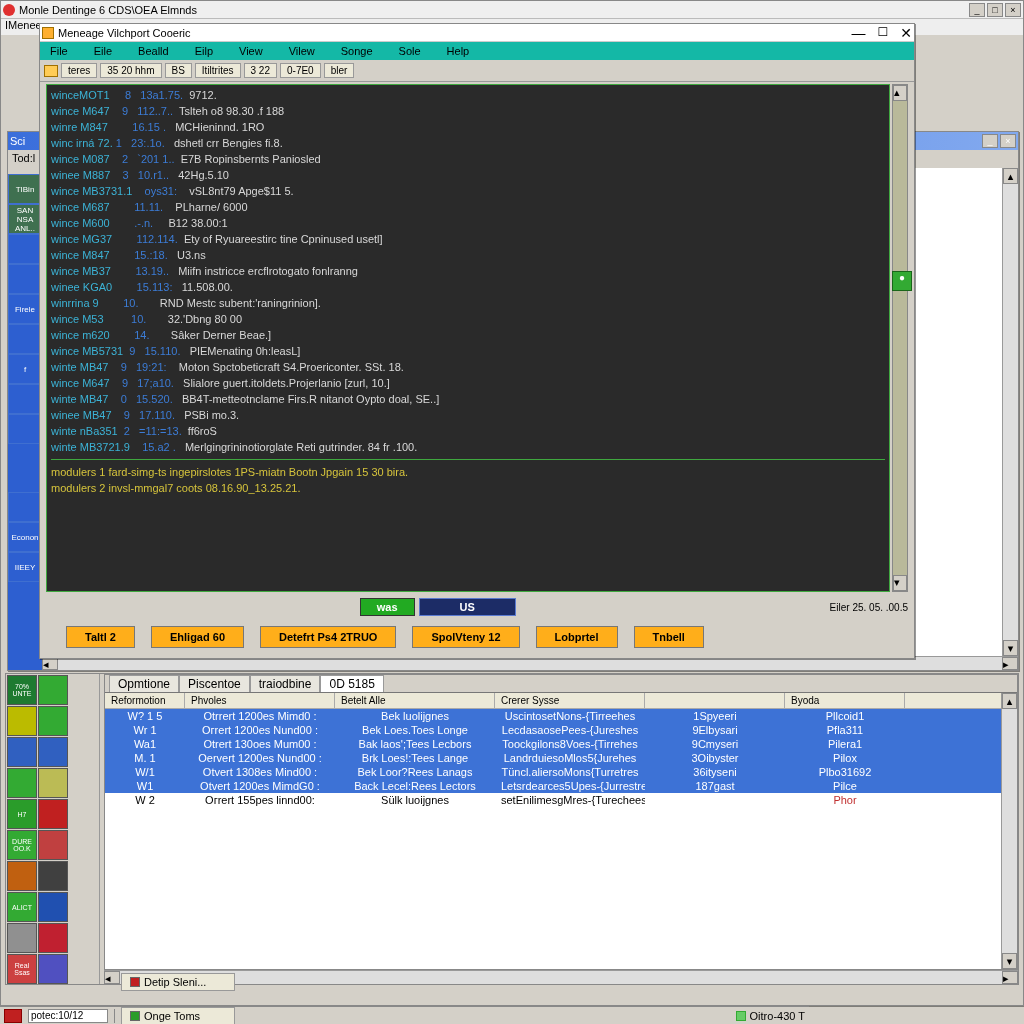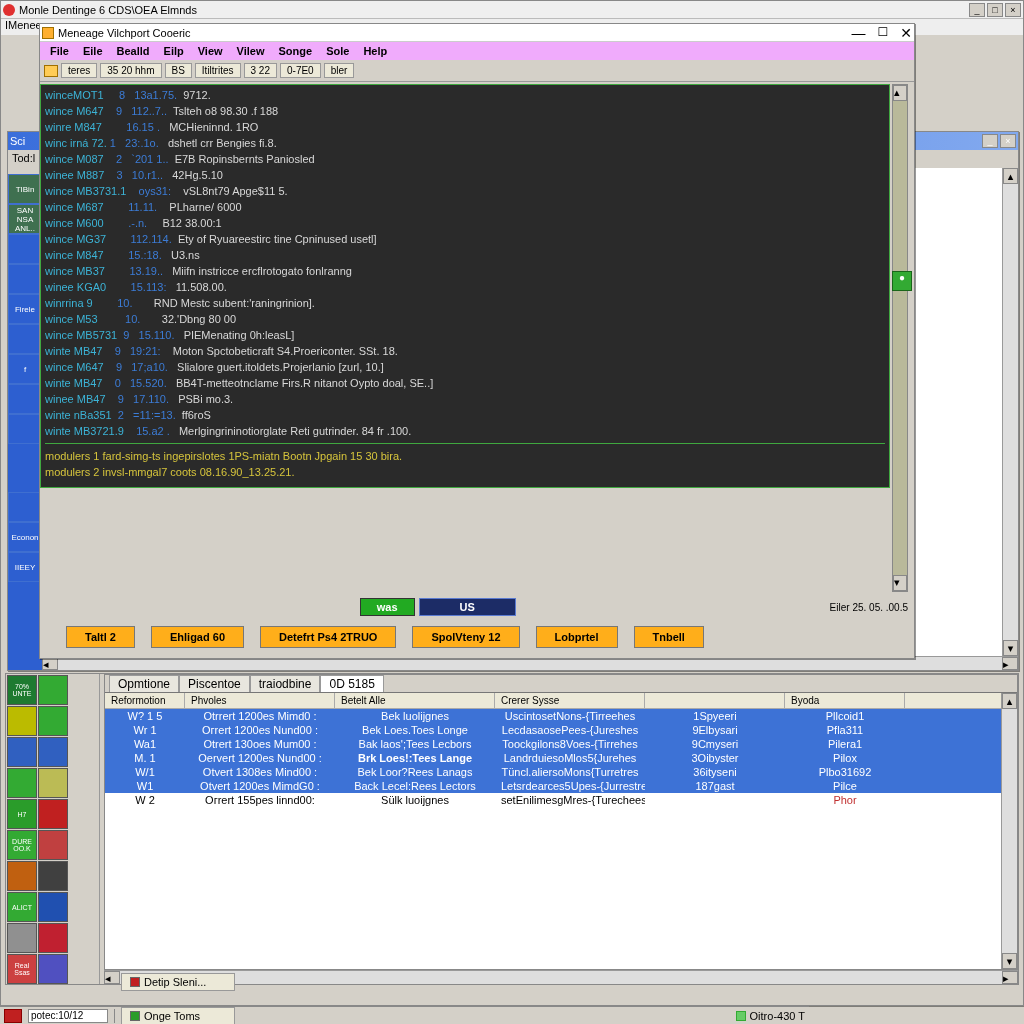--- a/index.html
+++ b/index.html
@@ -2,21 +2,21 @@
 <html><head>
 <meta charset="utf-8">
 <style>
   * { margin:0; padding:0; box-sizing:border-box; font-family:Tahoma,sans-serif; font-size:11px; }
   body { width:1024px; height:1024px; overflow:hidden; background:#d4d0c8; }
   .win { position:absolute; border:1px solid #888; background:#d4d0c8; box-shadow:1px 1px 0 rgba(0,0,0,.4); }
   .titlebar { height:18px; display:flex; align-items:center; justify-content:space-between; padding:0 2px; font-size:11px; color:#000; }
   .gradblue { background:linear-gradient(90deg,#3a6edb,#82a9ef); color:#fff; }
   .titlebar .ctl { display:flex; gap:2px; }
   .tb-btn { width:16px; height:14px; background:#d4d0c8; border:1px solid #888; display:flex; align-items:center; justify-content:center; font-size:9px; cursor:default; }
-  .menu { display:flex; gap:2px; height:18px; align-items:center; padding:0 4px; background:#f0abfc;font-weight:bold; }
+  .menu { display:flex; gap:14px; height:18px; align-items:center; padding:0 4px; background:#14b8a6; }
   .menu span { padding:0 6px; cursor:default; }
   .toolbar { display:flex; gap:3px; height:22px; align-items:center; padding:0 4px; background:#d4d0c8; border-bottom:1px solid #999; }
   .toolbar .tbtn { border:1px solid #999; padding:1px 6px; background:#ece9d8; font-size:10px; }
   .folder-ico { width:14px; height:12px; background:#ffcc55; border:1px solid #a07000; display:inline-block; }
   .terminal { background:#2a2a2a; border:1px solid #3fa83f; font-family:Consolas,monospace; font-size:13px; line-height:16px; padding:2px 4px; overflow:hidden; position:relative; }
   .term-line { white-space:pre; }
   .c-cyan { color:#3cb3d6; }
   .c-blue { color:#3c7cd6; }
   .c-white { color:#d8d8d8; }
   .c-yellow { color:#d6c43c; }
@@ -122,36 +122,37 @@
       <span class="folder-ico"></span>
       <span class="tbtn">teres</span>
       <span class="tbtn">35 20 hhm</span>
       <span class="tbtn">BS</span>
       <span class="tbtn">Itiltrites</span>
       <span class="tbtn">3 22</span>
       <span class="tbtn">0-7E0</span>
       <span class="tbtn">bler</span>
     </div>
 
-    <div class="terminal" style="position:absolute;left:0;right:24px;top:60px;height:404px;" id="termbody">
+    <div class="terminal" style="position:absolute;left:6px;right:24px;top:60px;height:508px;" id="termbody">
         <div class="term-line"><span class="c-cyan">winceMOT1     </span><span class="c-blue">8   </span><span class="c-blue">13a1.75.  </span><span class="c-white">9712.</span></div>
         <div class="term-line"><span class="c-cyan">wince M647    </span><span class="c-blue">9   </span><span class="c-blue">112..7..  </span><span class="c-white">Tslteh o8 98.30 .f 188</span></div>
         <div class="term-line"><span class="c-cyan">winre M847    </span><span class="c-blue">    </span><span class="c-blue">16.15 .   </span><span class="c-white">MCHieninnd. 1RO</span></div>
         <div class="term-line"><span class="c-cyan">winc irná 72. </span><span class="c-blue">1   </span><span class="c-blue">23:.1o.   </span><span class="c-white">dshetl crr Bengies fi.8.</span></div>
         <div class="term-line"><span class="c-cyan">wince M087    </span><span class="c-blue">2   </span><span class="c-blue">`201 1..  </span><span class="c-white">E7B Ropinsbernts Paniosled</span></div>
         <div class="term-line"><span class="c-cyan">winee M887    </span><span class="c-blue">3   </span><span class="c-blue">10.r1..   </span><span class="c-white">42Hg.5.10</span></div>
         <div class="term-line"><span class="c-cyan">wince MB3731.1</span><span class="c-blue">    </span><span class="c-blue">oys31:    </span><span class="c-white">vSL8nt79 Apge$11 5.</span></div>
         <div class="term-line"><span class="c-cyan">wince M687    </span><span class="c-blue">    </span><span class="c-blue">11.11.    </span><span class="c-white">PLharne/ 6000</span></div>
         <div class="term-line"><span class="c-cyan">wince M600    </span><span class="c-blue">    </span><span class="c-blue">.-.n.     </span><span class="c-white">B12 38.00:1</span></div>
         <div class="term-line"><span class="c-cyan">wince MG37    </span><span class="c-blue">    </span><span class="c-blue">112.114.  </span><span class="c-white">Ety of Ryuareestirc tine Cpninused usetl]</span></div>
         <div class="term-line"><span class="c-cyan">wince M847    </span><span class="c-blue">    </span><span class="c-blue">15.:18.   </span><span class="c-white">U3.ns</span></div>
         <div class="term-line"><span class="c-cyan">wince MB37    </span><span class="c-blue">    </span><span class="c-blue">13.19..   </span><span class="c-white">Miifn instricce ercflrotogato fonlranng</span></div>
         <div class="term-line"><span class="c-cyan">winee KGA0    </span><span class="c-blue">    </span><span class="c-blue">15.113:   </span><span class="c-white">11.508.00.</span></div>
         <div class="term-line"><span class="c-cyan">winrrina 9    </span><span class="c-blue">    </span><span class="c-blue">10.       </span><span class="c-white">RND Mestc subent:'raningrinion].</span></div>
         <div class="term-line"><span class="c-cyan">wince M53     </span><span class="c-blue">    </span><span class="c-blue">10.       </span><span class="c-white">32.'Dbng 80 00</span></div>
+        <div class="term-line"><span class="c-cyan">wince m620    </span><span class="c-blue">    </span><span class="c-blue">14.       </span><span class="c-white">Sâker Derner Beae.]</span></div>
         <div class="term-line"><span class="c-cyan">wince MB5731  </span><span class="c-blue">9   </span><span class="c-blue">15.110.   </span><span class="c-white">PIEMenating 0h:leasL]</span></div>
         <div class="term-line"><span class="c-cyan">winte MB47    </span><span class="c-blue">9   </span><span class="c-blue">19:21:    </span><span class="c-white">Moton Spctobeticraft S4.Proericonter. SSt. 18.</span></div>
         <div class="term-line"><span class="c-cyan">wince M647    </span><span class="c-blue">9   </span><span class="c-blue">17;a10.   </span><span class="c-white">Slialore guert.itoldets.Projerlanio [zurl, 10.]</span></div>
         <div class="term-line"><span class="c-cyan">winte MB47    </span><span class="c-blue">0   </span><span class="c-blue">15.520.   </span><span class="c-white">BB4T-metteotnclame Firs.R nitanot Oypto doal, SE..]</span></div>
         <div class="term-line"><span class="c-cyan">winee MB47    </span><span class="c-blue">9   </span><span class="c-blue">17.110.   </span><span class="c-white">PSBi mo.3.</span></div>
         <div class="term-line"><span class="c-cyan">winte nBa351  </span><span class="c-blue">2   </span><span class="c-blue">=11:=13.  </span><span class="c-white">ff6roS</span></div>
         <div class="term-line"><span class="c-cyan">winte MB3721.9</span><span class="c-blue">    </span><span class="c-blue">15.a2 .   </span><span class="c-white">Merlgingrininotiorglate Reti gutrinder. 84 fr .100.</span></div>
         <div style="border-top: 1px solid rgb(63, 168, 63); margin: 4px 0px;"></div>
         <div class="term-line c-yellow">modulers 1 fard-simg-ts ingepirslotes 1PS-miatn Bootn Jpgain 15 30 bira.</div>
         <div class="term-line c-yellow"></div>
@@ -244,21 +245,21 @@
             <div style="width: 80px;">Wa1</div>
             <div style="width: 150px;">Otrert 130oes Mum00 :</div>
             <div style="width: 160px;">Bak laos';Tees Lecbors</div>
             <div style="width: 150px;">Toockgilons8Voes-{Tirrehes</div>
             <div style="width: 140px;">9Cmyseri</div>
             <div style="width: 120px;">Pilera1</div>
           </div>
           <div class="grid-row sel">
             <div style="width: 80px;">M. 1</div>
             <div style="width: 150px;">Oervert 1200es Nund00 :</div>
-            <div style="width: 160px; font-weight: bold;">Brk Loes!:Tees Lange</div>
+            <div style="width: 160px;">Brk Loes!:Tees Lange</div>
             <div style="width: 150px;">LandrduiesoMlos5{Jurehes</div>
             <div style="width: 140px;">3Oibyster</div>
             <div style="width: 120px;">Pilox</div>
           </div>
           <div class="grid-row sel">
             <div style="width: 80px;">W/1</div>
             <div style="width: 150px;">Otvert 1308es Mind00 :</div>
             <div style="width: 160px;">Bek Loor?Rees Lanags</div>
             <div style="width: 150px;">Tüncl.aliersoMons{Turretres</div>
             <div style="width: 140px;">36ityseni</div>

